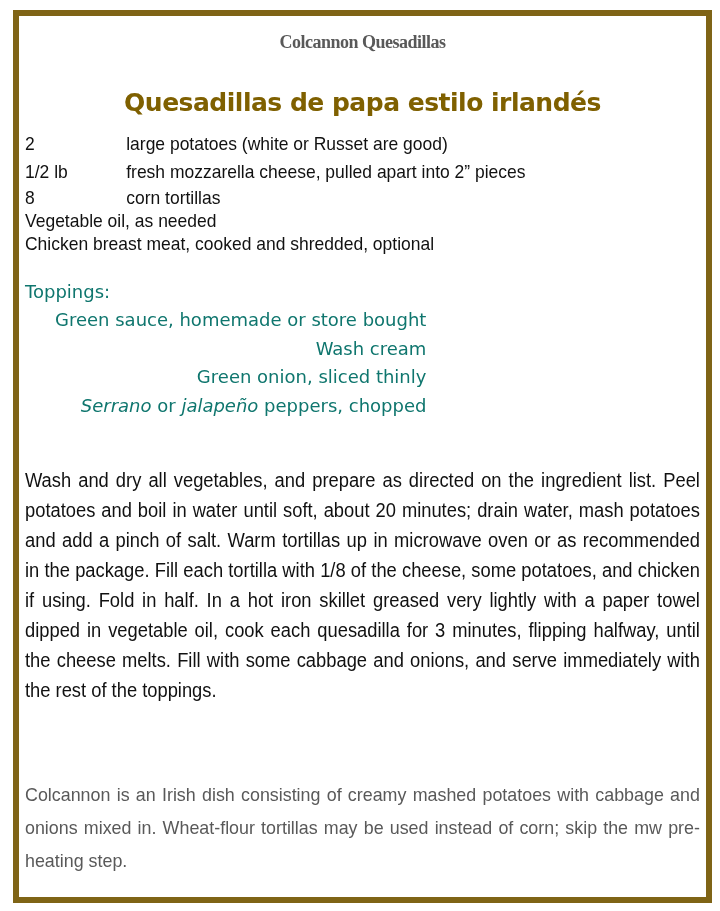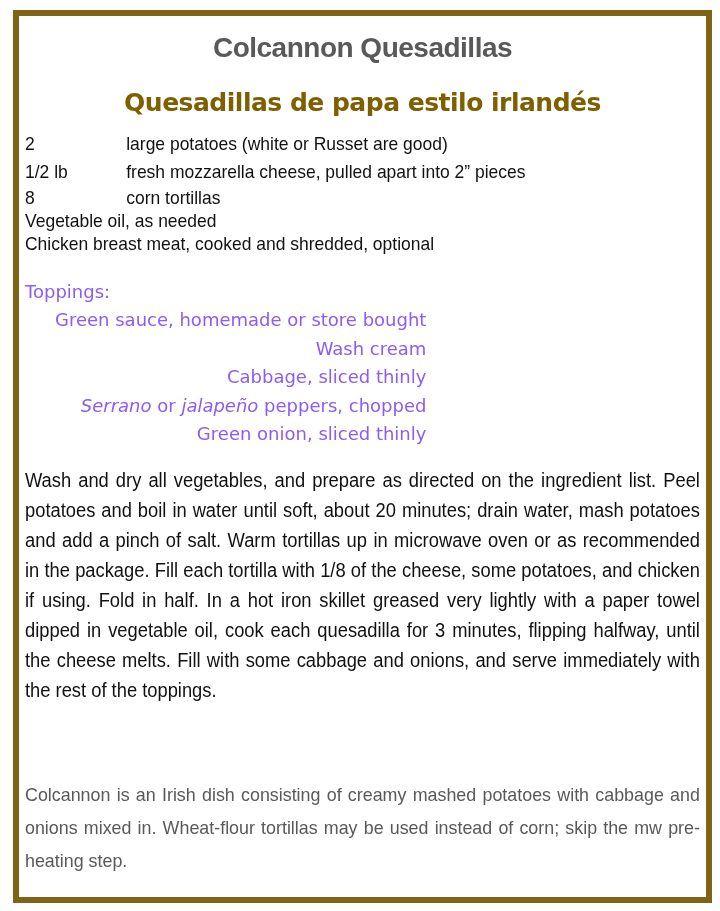--- a/index.html
+++ b/index.html
@@ -22,23 +22,23 @@
       height: 881px;
       border: 6px solid #7f6416;
       background: #ffffff;
     }
     .title {
       position: absolute;
       left: 0;
       right: 0;
       top: 16px;
       text-align: center;
-      font-family: Liberation Sans, sans-serif;
+      font-family: Liberation Serif, serif;
       font-weight: bold;
-      font-size: 28px;
+      font-size: 18px;
       color: #595959;
       letter-spacing: -0.5px;
     }
     .subtitle {
       position: absolute;
       left: 0;
       right: 0;
       top: 72px;
       text-align: center;
       font-family: "DejaVu Sans", sans-serif;
@@ -72,21 +72,21 @@
     }
     .ing-desc {
       white-space: nowrap;
     }
     .toppings {
       position: absolute;
       left: 6px;
       top: 262px;
       font-family: "DejaVu Sans", sans-serif;
       font-size: 18px;
-      color: #8b5cf6;
+      color: #0f766e;
     }
     .toppings-head {
       height: 28px;
       line-height: 28px;
     }
     .topping-item {
       padding-left: 30px;
       height: 28.5px;
       line-height: 28.5px;
       white-space: nowrap;
@@ -149,22 +149,21 @@
     </div>
     <div class="ing-row tight">
       <span class="ing-desc">Chicken breast meat, cooked and shredded, optional</span>
     </div>
   </div>
 
   <div class="toppings">
     <div class="toppings-head">Toppings:</div>
     <div class="topping-item">Green sauce, homemade or store bought</div>
     <div class="topping-item">Wash cream</div>
-    <div class="topping-item">Cabbage, sliced thinly</div>
+    <div class="topping-item">Green onion, sliced thinly</div>
     <div class="topping-item"><em>Serrano</em><span> or </span><em>jalapeño</em><span> peppers, chopped</span></div>
-    <div class="topping-item">Green onion, sliced thinly</div>
   </div>
 
   <div class="instructions">Wash and dry all vegetables, and prepare as directed on the ingredient list.  Peel potatoes and boil in water until soft, about 20 minutes; drain water, mash potatoes and add a pinch of salt.  Warm tortillas up in microwave oven or as recommended in the package.  Fill each tortilla with 1/8 of the cheese, some potatoes, and chicken if using.  Fold in half.  In a hot iron skillet greased very lightly with a paper towel dipped in vegetable oil, cook each quesadilla for 3 minutes, flipping halfway, until the cheese melts.  Fill with some cabbage and onions, and serve immediately with the rest of the toppings.</div>
 
   <div class="note">Colcannon is an Irish dish consisting of creamy mashed potatoes with cabbage and onions mixed in. Wheat-flour tortillas may be used instead of corn; skip the mw pre-heating step.</div>
 
 </div>
 
 </body></html>

